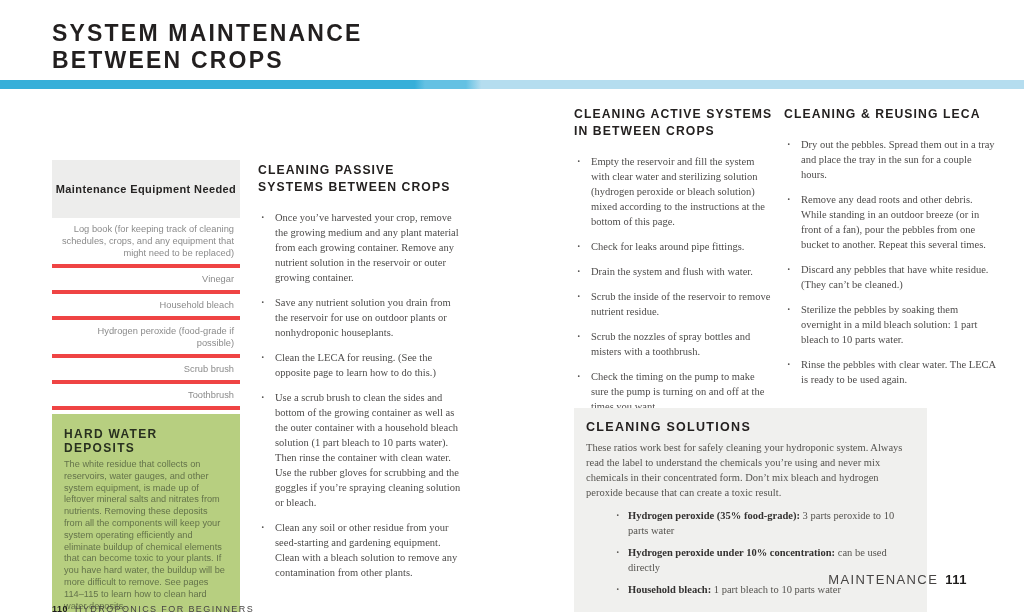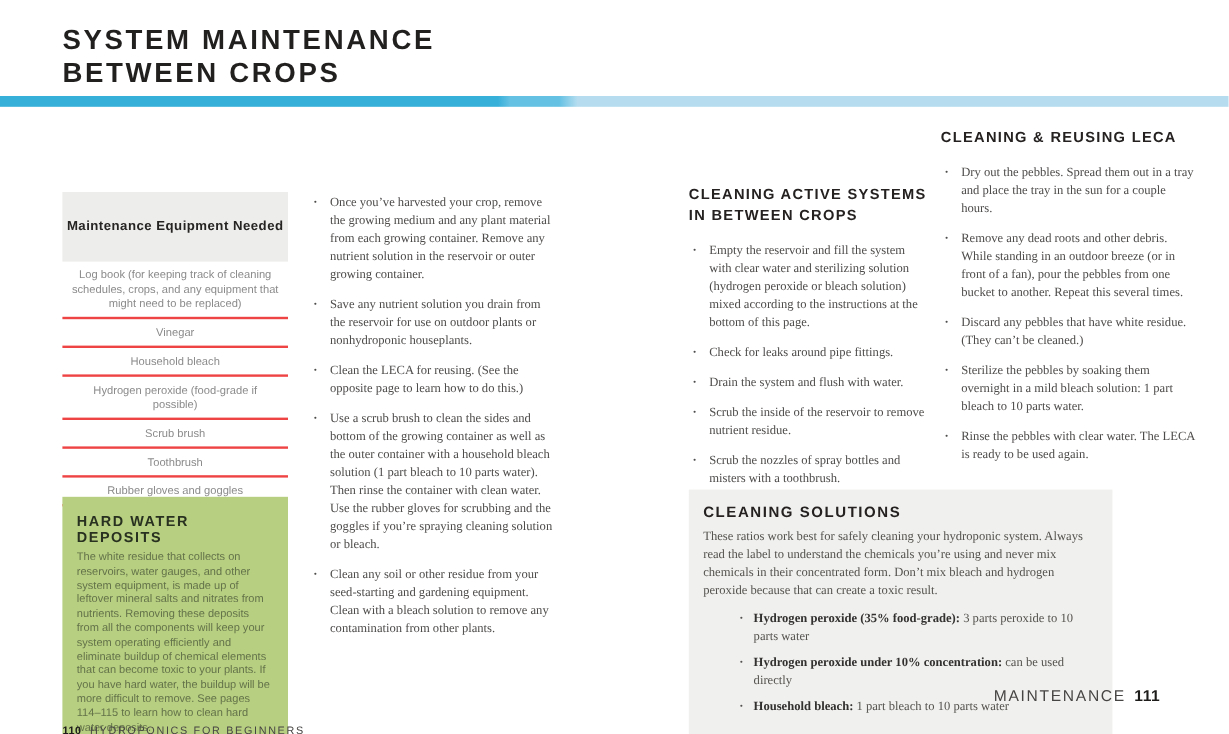--- a/index.html
+++ b/index.html
@@ -28,43 +28,43 @@
 
   
   .intro{position:absolute;left:52px;top:98px;width:412px;font-weight:700;
     font-size:11.3px;line-height:13.5px;color:#2e2d2c;letter-spacing:0.2px;}
 
   
   .equipment{position:absolute;left:52px;top:160px;width:188px;}
   .equipment-header{background:var(--header-bg);text-align:center;font-weight:700;
     font-size:11px;letter-spacing:0.4px;color:#262423;padding:23px 0;}
   .equipment-list{list-style:none;}
-  .equipment-list li{text-align:center;color:#8b8b8b;font-size:9.3px;line-height:12px;
-    padding:5px 6px;border-bottom:2px solid #ef4444;}
+  .equipment-list li{text-align:right;color:#8b8b8b;font-size:9.3px;line-height:12px;
+    padding:5px 6px;border-bottom:4px solid #ef4444;}
 
   
   .hardwater{position:absolute;left:52px;top:414px;width:188px;background:var(--green-box);
     padding:13px 12px 11px 12px;}
   .hardwater h3{font-size:12px;font-weight:700;letter-spacing:1.3px;color:#28301f;
     margin-bottom:4px;}
   .hardwater p{font-size:9.2px;line-height:11.8px;color:#64734a;}
 
   
   .col{position:absolute;}
   .col h2{font-size:12.2px;font-weight:700;letter-spacing:1.1px;color:#242120;
     line-height:17px;margin-bottom:14px;}
   .col h2 span{display:block;white-space:nowrap;}
   .bullets{list-style:none;}
   .bullets li{position:relative;font-family:"Liberation Serif",serif;font-size:10.5px;
     line-height:15px;color:#4e4c4b;padding-left:17px;margin-bottom:10px;}
   .bullets li::before{content:"\00B7";position:absolute;left:3px;top:0;font-weight:700;color:#4e4c4b;}
 
   .col-passive{left:258px;top:162px;width:206px;}
   .col-active{left:574px;top:106px;width:200px;}
-  .col-active h2{width:215px;margin-top:48px;}
+  .col-active h2{width:215px;}
   .col-leca{left:784px;top:106px;width:212px;}
 
   
   .solutions{position:absolute;left:574px;top:408px;width:353px;background:var(--gray-box);
     padding:12px 16px 13px 12px;}
   .solutions h2{font-size:12.5px;font-weight:700;letter-spacing:1.3px;color:#242120;
     margin-bottom:6px;}
   .solutions .solutions-intro{font-family:"Liberation Serif",serif;font-size:10.5px;
     line-height:15px;color:#55534f;margin-bottom:8px;}
   .solutions-list{list-style:none;margin-left:28px;}
@@ -109,20 +109,25 @@
         <li>Rubber gloves and goggles</li>
       </ul>
   </div>
 
   <div class="hardwater">
     <h3>HARD WATER DEPOSITS</h3>
     <p>The white residue that collects on reservoirs, water gauges, and other system equipment, is made up of leftover mineral salts and nitrates from nutrients. Removing these deposits from all the components will keep your system operating efficiently and eliminate buildup of chemical elements that can become toxic to your plants. If you have hard water, the buildup will be more difficult to remove. See pages 114–115 to learn how to clean hard water deposits.</p>
   </div>
 
   <div class="col col-passive">
+    <h2>
+
+    <span>CLEANING PASSIVE</span>
+        <span>SYSTEMS BETWEEN CROPS</span>
+      </h2>
     <ul class="bullets">
 
     <li>Once you’ve harvested your crop, remove the growing medium and any plant material from each growing container. Remove any nutrient solution in the reservoir or outer growing container.</li>
         <li>Save any nutrient solution you drain from the reservoir for use on outdoor plants or nonhydroponic houseplants.</li>
         <li>Clean the LECA for reusing. (See the opposite page to learn how to do this.)</li>
         <li>Use a scrub brush to clean the sides and bottom of the growing container as well as the outer container with a household bleach solution (1 part bleach to 10 parts water). Then rinse the container with clean water. Use the rubber gloves for scrubbing and the goggles if you’re spraying cleaning solution or bleach.</li>
         <li>Clean any soil or other residue from your seed-starting and gardening equipment. Clean with a bleach solution to remove any contamination from other plants.</li>
       </ul>
   </div>
 

